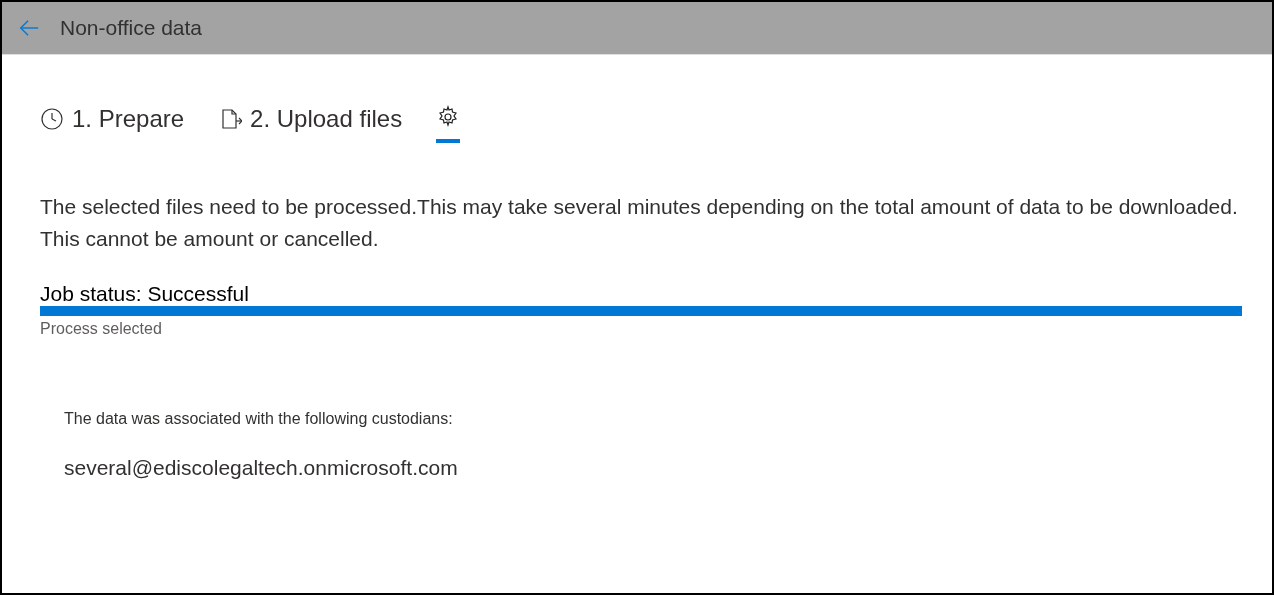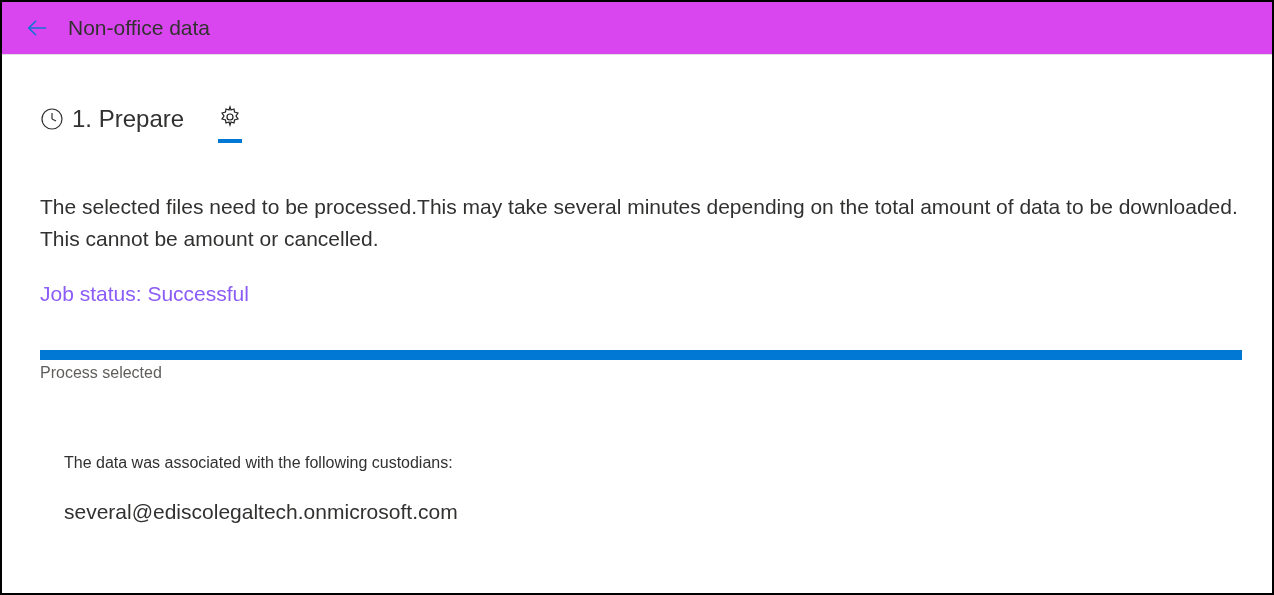--- a/index.html
+++ b/index.html
@@ -10,23 +10,23 @@
     body {
       font-family: 'Segoe UI', Tahoma, Geneva, Verdana, sans-serif;
       background: #fff;
       width: 1274px;
       height: 595px;
       border: 2px solid #000;
       display: flex;
       flex-direction: column;
     }
     .header {
-      background: #d946ef;
+      background: #a3a3a3;
       border-bottom: 1px solid #e0e0e0;
-      padding: 14px 24px;
+      padding: 14px 16px;
       display: flex;
       gap: 20px;
     }
     .back-icon {
       display: inline-flex;
       align-items: center;
       justify-content: center;
       cursor: pointer;
     }
     .back-icon svg {
@@ -81,22 +81,21 @@
     }
     .description {
       font-size: 21px;
       color: #323130;
       line-height: 1.5;
       margin-bottom: 28px;
       padding-left: 0;
     }
     .job-status {
       font-size: 21px;
-      color: #8b5cf6;
-      margin-bottom: 44px;
+      color: #000000;
     }
     .progress-container {
       margin-bottom: 6px;
     }
     .progress-bar {
       width: 100%;
       height: 10px;
       background: #0078d4;
     }
     .progress-label {
@@ -137,20 +136,31 @@
     <div class="tab">
       <span class="tab-icon">
         <svg viewBox="0 0 24 24">
             <circle cx="12" cy="12" r="10"></circle>
             <line x1="12" y1="6" x2="12" y2="12"></line>
             <line x1="12" y1="12" x2="16" y2="14"></line>
           </svg>
       </span>
       <span>1. Prepare</span>
     </div>
+    <div class="tab">
+      <span class="tab-icon">
+        <svg viewBox="0 0 24 24">
+            <path d="M5 3 L14 3 L18 7 L18 21 L5 21 Z"></path>
+            <path d="M14 3 L14 7 L18 7"></path>
+            <line x1="18" y1="14" x2="24" y2="14"></line>
+            <polyline points="21,11 24,14 21,17"></polyline>
+          </svg>
+      </span>
+      <span>2. Upload files</span>
+    </div>
     <div class="tab active">
       <span class="tab-icon">
         <svg viewBox="0 0 24 24">
             <circle cx="12" cy="12" r="3"></circle>
             <path d="M12 2 L13 5 L16 4 L16.5 7 L20 8 L18 11 L20 14 L16.5 15 L16 18 L13 17 L12 20 L11 17 L8 18 L7.5 15 L4 14 L6 11 L4 8 L7.5 7 L8 4 L11 5 Z"></path>
           </svg>
       </span>
     </div>
   </div>
 

